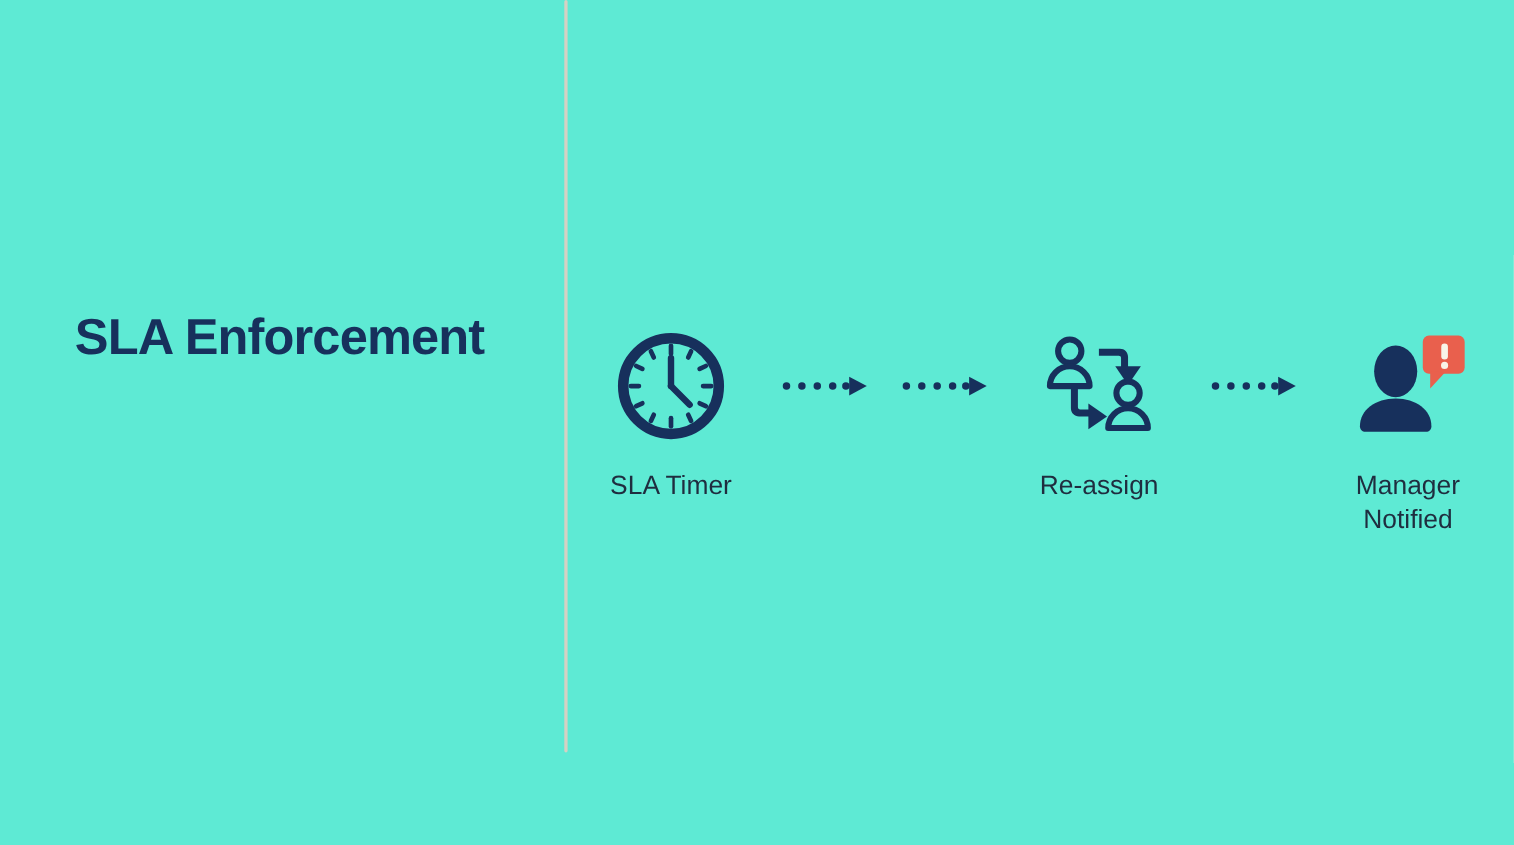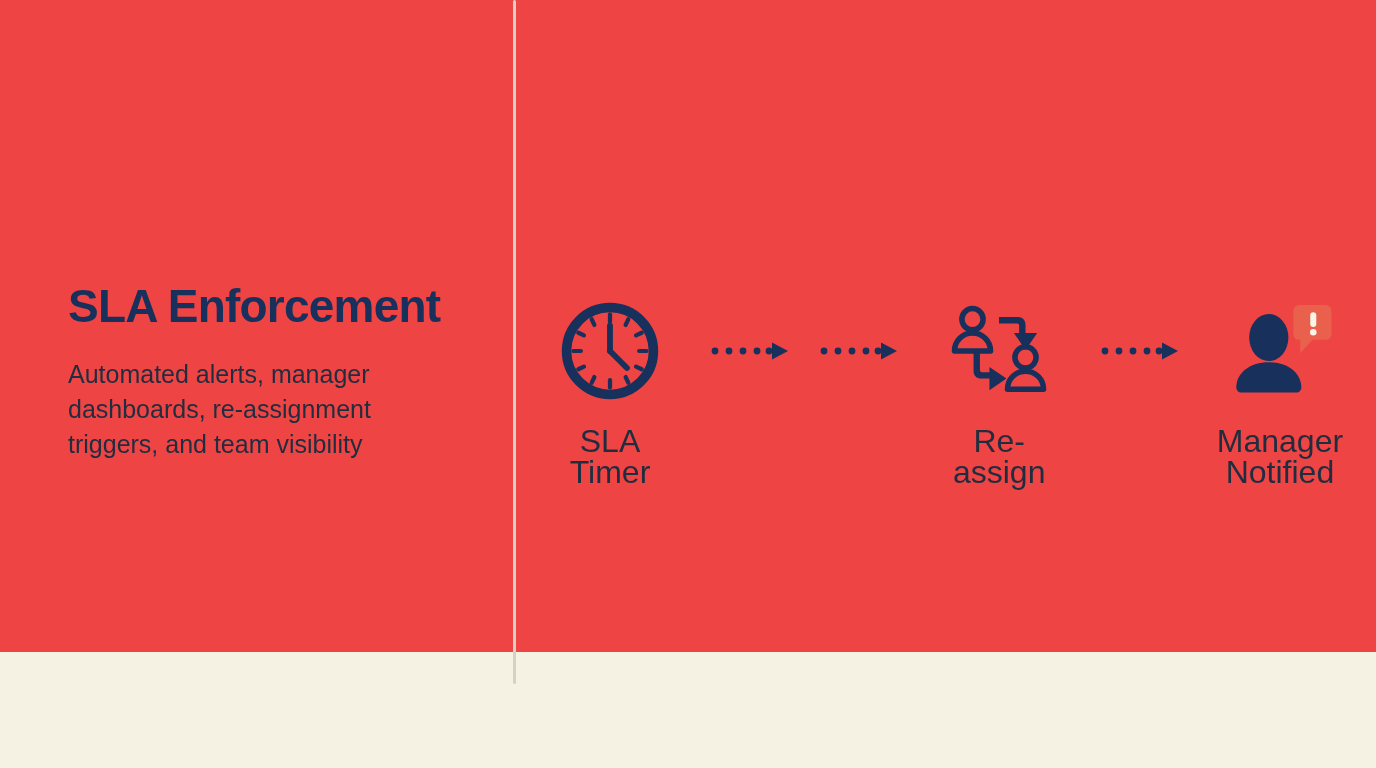--- a/index.html
+++ b/index.html
@@ -12,22 +12,22 @@
     height: 768px;
     overflow: hidden;
     background: #f5f2e4;
     font-family: "Liberation Sans", sans-serif;
     -webkit-font-smoothing: antialiased;
   }
 
   .slide {
     position: relative;
     width: 1376px;
-    height: 652px;
-    background: #ef4444;
+    height: 768px;
+    background: #5eead4;
   }
 
   
   .divider {
     position: absolute;
     left: 513px;
     top: 0;
     width: 3px;
     height: 684px;
     background: #d6d1c3;
@@ -82,21 +82,21 @@
   .step-icon {
     width: 110px;
     height: 110px;
     display: flex;
     align-items: center;
     justify-content: center;
   }
   .step-icon svg { display: block; overflow: visible; }
   .step-label {
     margin-top: 20px;
-    font-size: 32px;
+    font-size: 24px;
     line-height: 31px;
     color: #1f2d3f;
     text-align: center;
     max-width: 130px;
   }
 
   .connector {
     flex: 0 0 auto;
     width: 86px;
     height: 110px;
@@ -109,21 +109,20 @@
 </style>
 </head>
 <body>
 
 <div class="slide">
 
   <div class="divider"></div>
 
   <div class="left-panel">
     <h1 class="slide-title">SLA Enforcement</h1>
-    <p class="slide-subtitle">Automated alerts, manager dashboards, re-assignment triggers, and team visibility</p>
   </div>
 
   <div class="flow">
 
     <div class="flow-step">
       <div class="step-icon">
         <svg width="106" height="106" viewBox="0 0 100 100" aria-hidden="true">
           <circle cx="50" cy="50" r="41" fill="none" stroke="#17305c" stroke-width="9"></circle>
           <g stroke="#17305c" stroke-width="4" stroke-linecap="round">
             <line x1="50" y1="15.5" x2="50" y2="22.5"></line>

